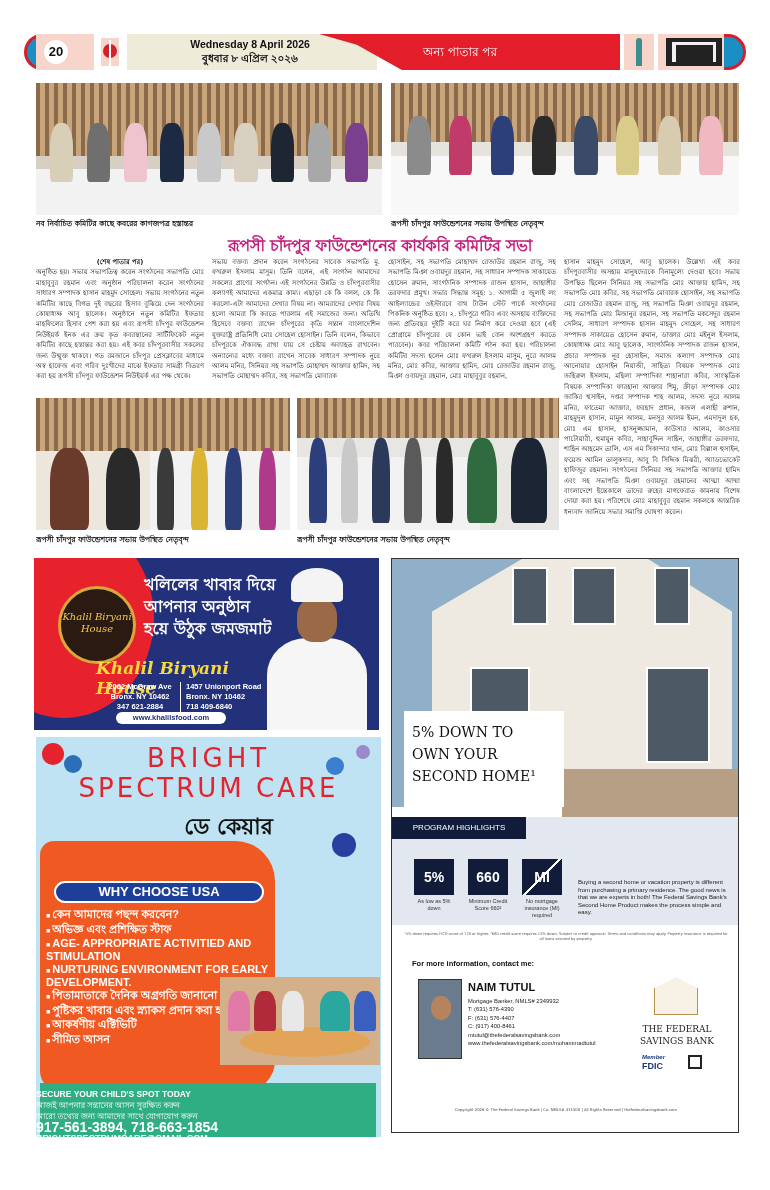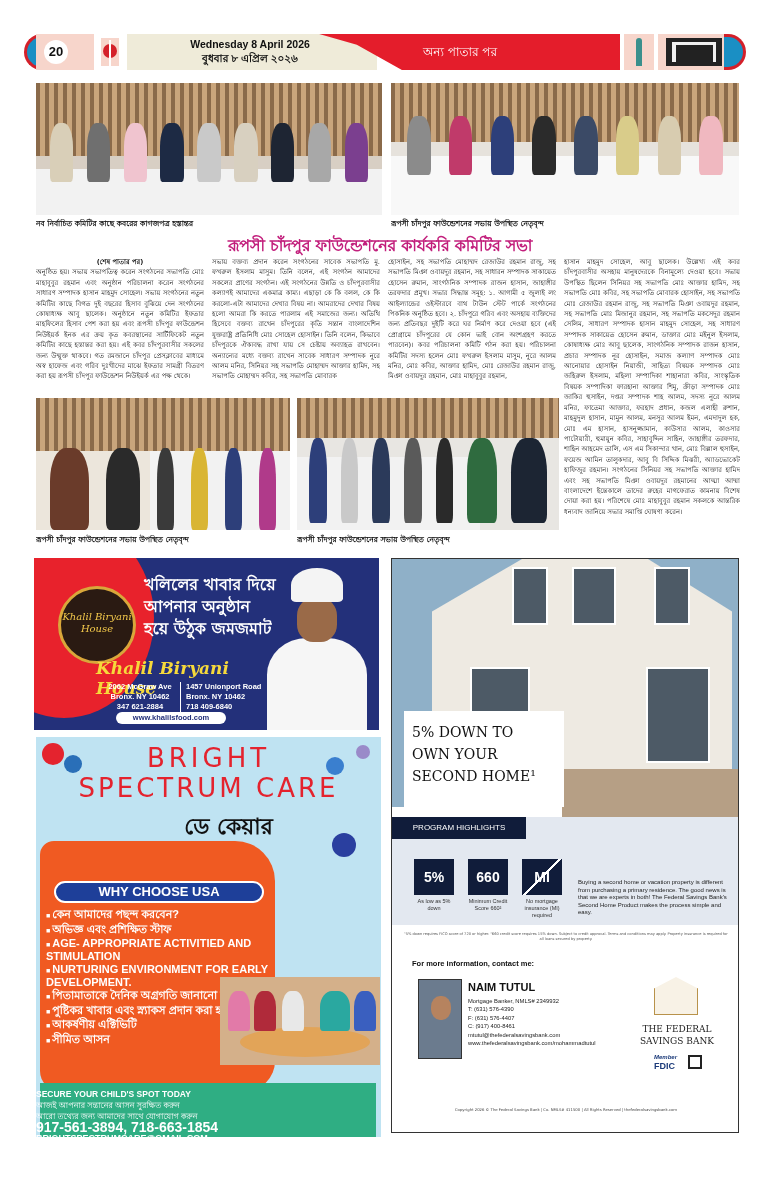--- a/index.html
+++ b/index.html
@@ -80,21 +80,21 @@
 .fsb .stat .lbl{font-size:5.5px;color:#333;line-height:7px;margin-top:3px;font-family:"Liberation Sans",sans-serif;}
 .fsb .desc{position:absolute;left:186px;top:320px;width:150px;font-size:6px;line-height:7.5px;color:#222;font-family:"Liberation Sans",sans-serif;}
 .fsb .fine{position:absolute;left:10px;top:373px;width:328px;font-size:3.6px;color:#555;text-align:center;line-height:5px;}
 .fsb .more{position:absolute;left:20px;top:400px;font-family:"Liberation Sans",sans-serif;font-size:7.5px;font-weight:bold;color:#111;}
 .fsb .photo2{position:absolute;left:26px;top:420px;width:44px;height:80px;background:#6b7b8e;border:1px solid #333;}
 .fsb .photo2 i{position:absolute;left:12px;top:16px;width:20px;height:24px;border-radius:45%;background:#b6835f;}
 .fsb .name{position:absolute;left:76px;top:422px;font-family:"Liberation Sans",sans-serif;font-weight:bold;font-size:11px;}
 .fsb .info{position:absolute;left:76px;top:438px;font-family:"Liberation Sans",sans-serif;font-size:5.8px;line-height:8.4px;color:#222;}
 .fsb .eagle{position:absolute;left:262px;top:418px;width:44px;height:38px;border:1px solid #b8924a;border-top:none;clip-path:polygon(0 30%,50% 0,100% 30%,100% 100%,0 100%);background:#f8f2e6;}
 .fsb .bank{position:absolute;left:240px;top:464px;width:90px;text-align:center;font-family:"DejaVu Serif",serif;font-size:9px;line-height:12px;color:#222;}
-.fsb .fdic{position:absolute;left:262px;top:494px;font-family:"Liberation Sans",sans-serif;font-weight:bold;color:#1c3b7a;font-size:9px;line-height:9px;}
+.fsb .fdic{position:absolute;left:250px;top:494px;font-family:"Liberation Sans",sans-serif;font-weight:bold;color:#1c3b7a;font-size:9px;line-height:9px;}
 .fsb .copy{position:absolute;left:0;top:548px;width:348px;text-align:center;font-size:3.8px;color:#444;}
 </style>
 </head>
 <body>
 
 <div class="abs hdr">
   <div class="cap-l"></div>
   <div class="pink"></div>
   <div class="num">20</div>
   <div class="gate">

